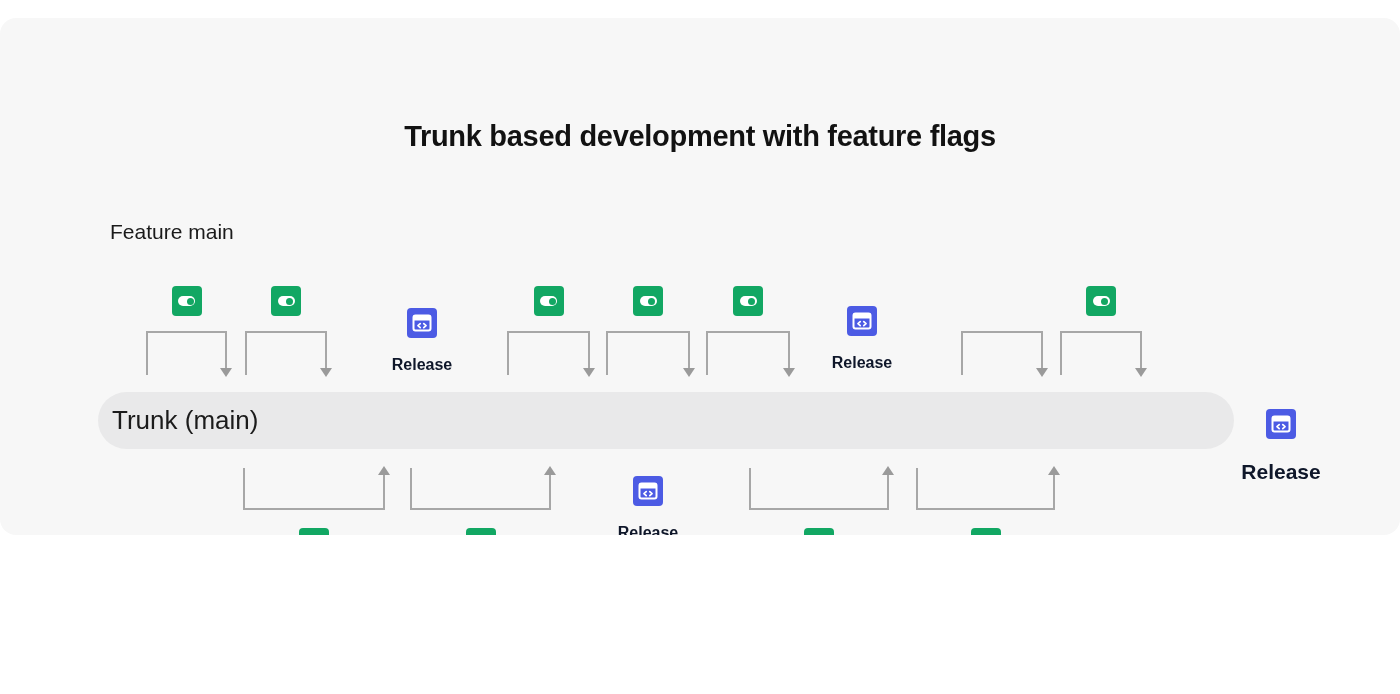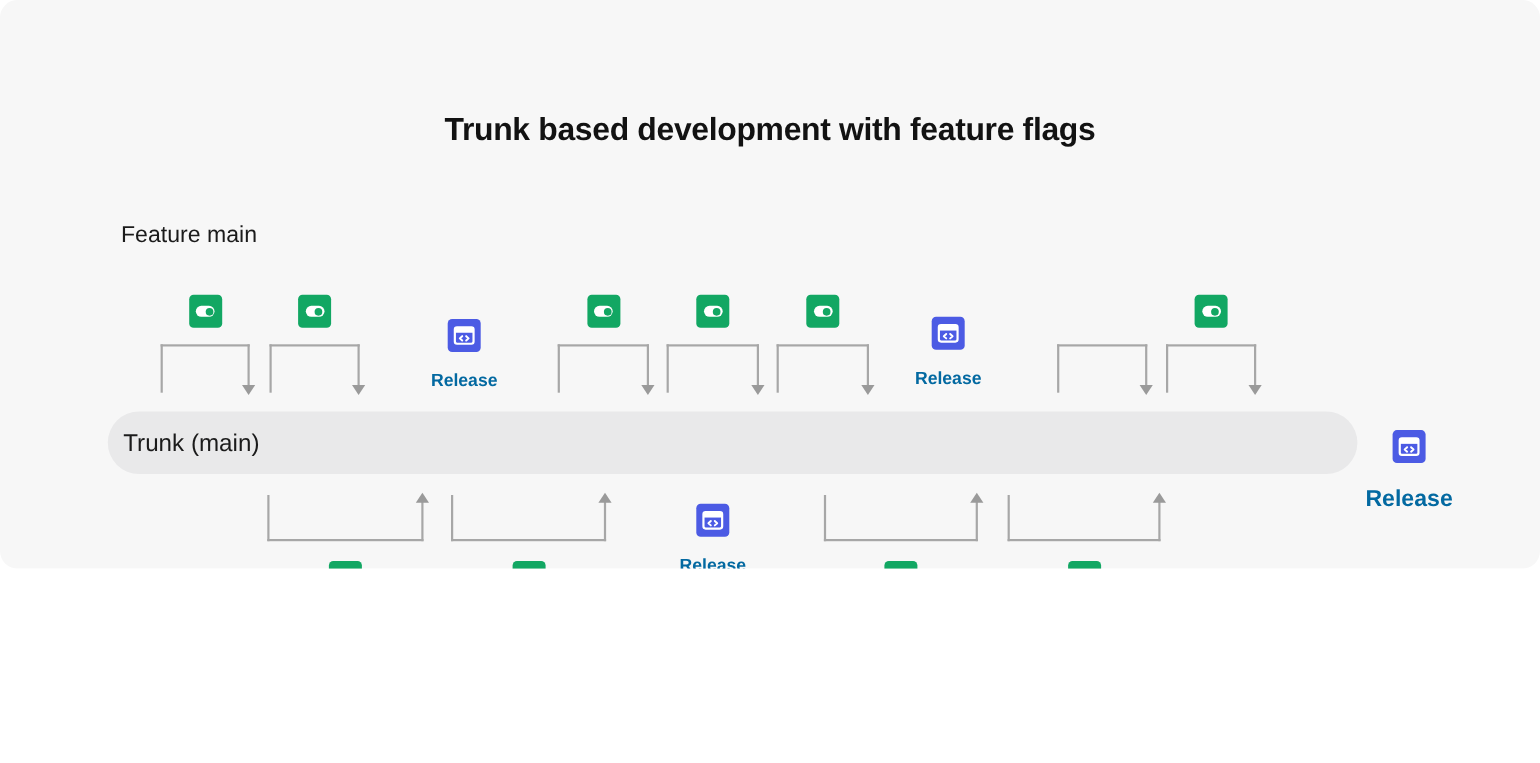--- a/index.html
+++ b/index.html
@@ -7,20 +7,21 @@
     padding: 0;
     background: #ffffff;
     font-family: "Liberation Sans", sans-serif;
   }
   .stage {
     position: relative;
     width: 1400px;
     height: 517px;
     background: #ffffff;
     overflow: hidden;
+    margin-top: 18px;
   }
   .panel {
     position: absolute;
     inset: 0;
     background: var(--panel-bg, #f7f7f7);
     border-radius: 16px;
   }
   .title {
     position: absolute;
     top: 102px;
@@ -45,21 +46,21 @@
     left: 98px;
     top: 374px;
     width: 1136px;
     height: 57px;
     background: var(--trunk-gray, #e9e9ea);
     border-radius: 29px;
     display: flex;
     align-items: center;
   }
   .trunk-label {
-    font-size: 22px;
+    font-size: 26px;
     color: #1b1b1b;
     padding-left: 14px;
   }
   
   .merge-top, .merge-bottom {
     position: absolute;
   }
   .merge-top { top: 268px; height: 89px; }
   .merge-bottom { top: 450px; height: 90px; }
   .bracket {
@@ -133,21 +134,21 @@
     width: 30px; height: 30px;
     border-radius: 4px;
     background: var(--release-blue, #4c5be4);
     display: flex;
     align-items: center;
     justify-content: center;
   }
   .release-label {
     font-size: 16px;
     font-weight: 700;
-    color: #0369a1;
+    color: #0f172a;
     white-space: nowrap;
     text-align: right;
   }
   .release.final { gap: 21px; }
   .release.final .release-label { font-size: 21px; }
 </style>
 </head>
 <body>
 
 <div class="stage">

